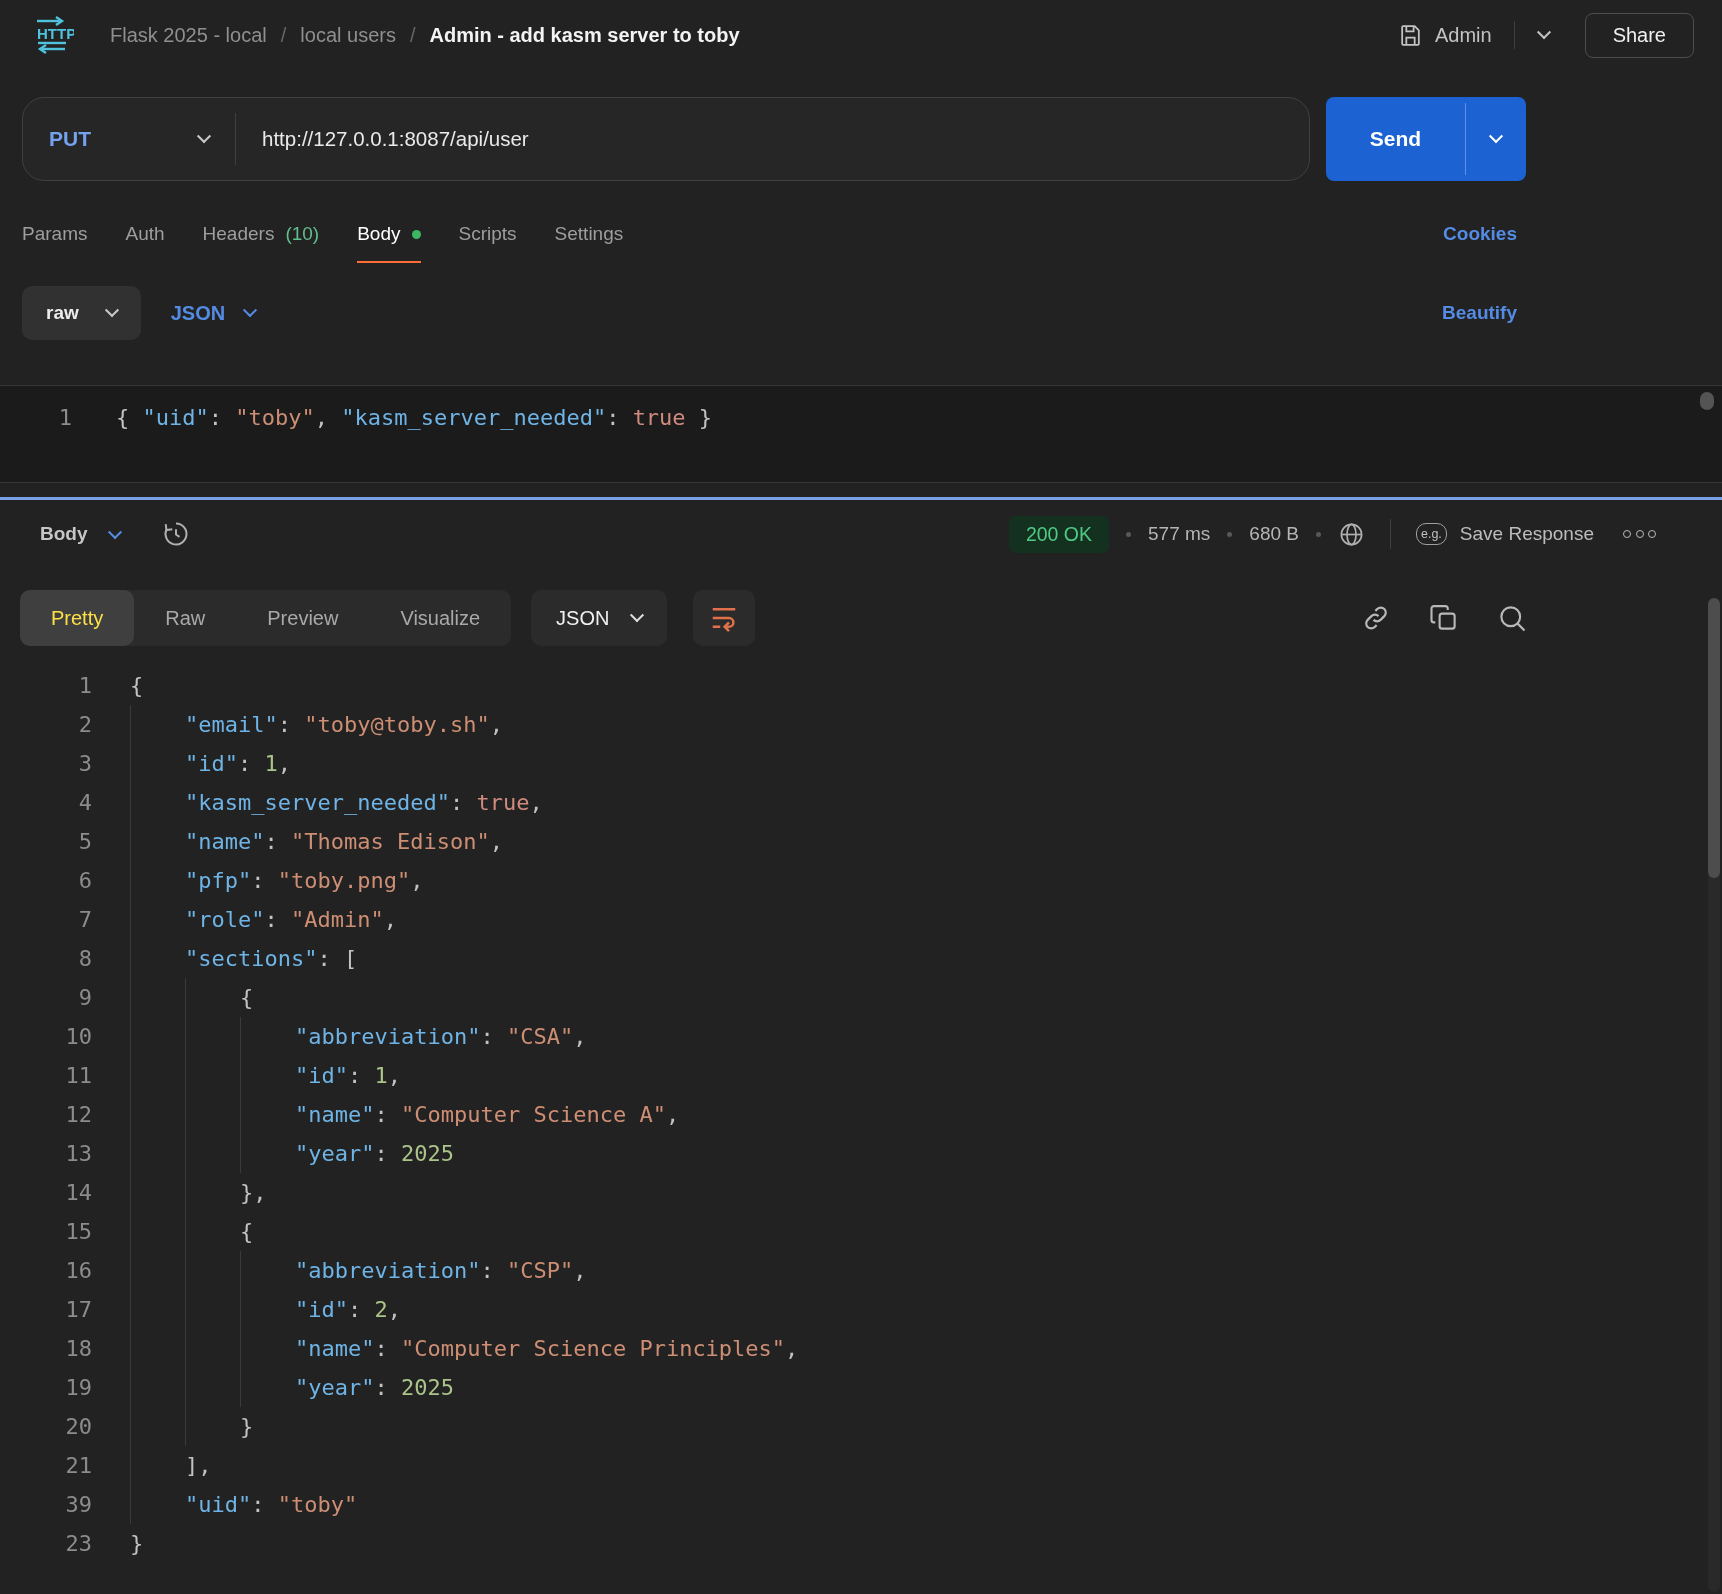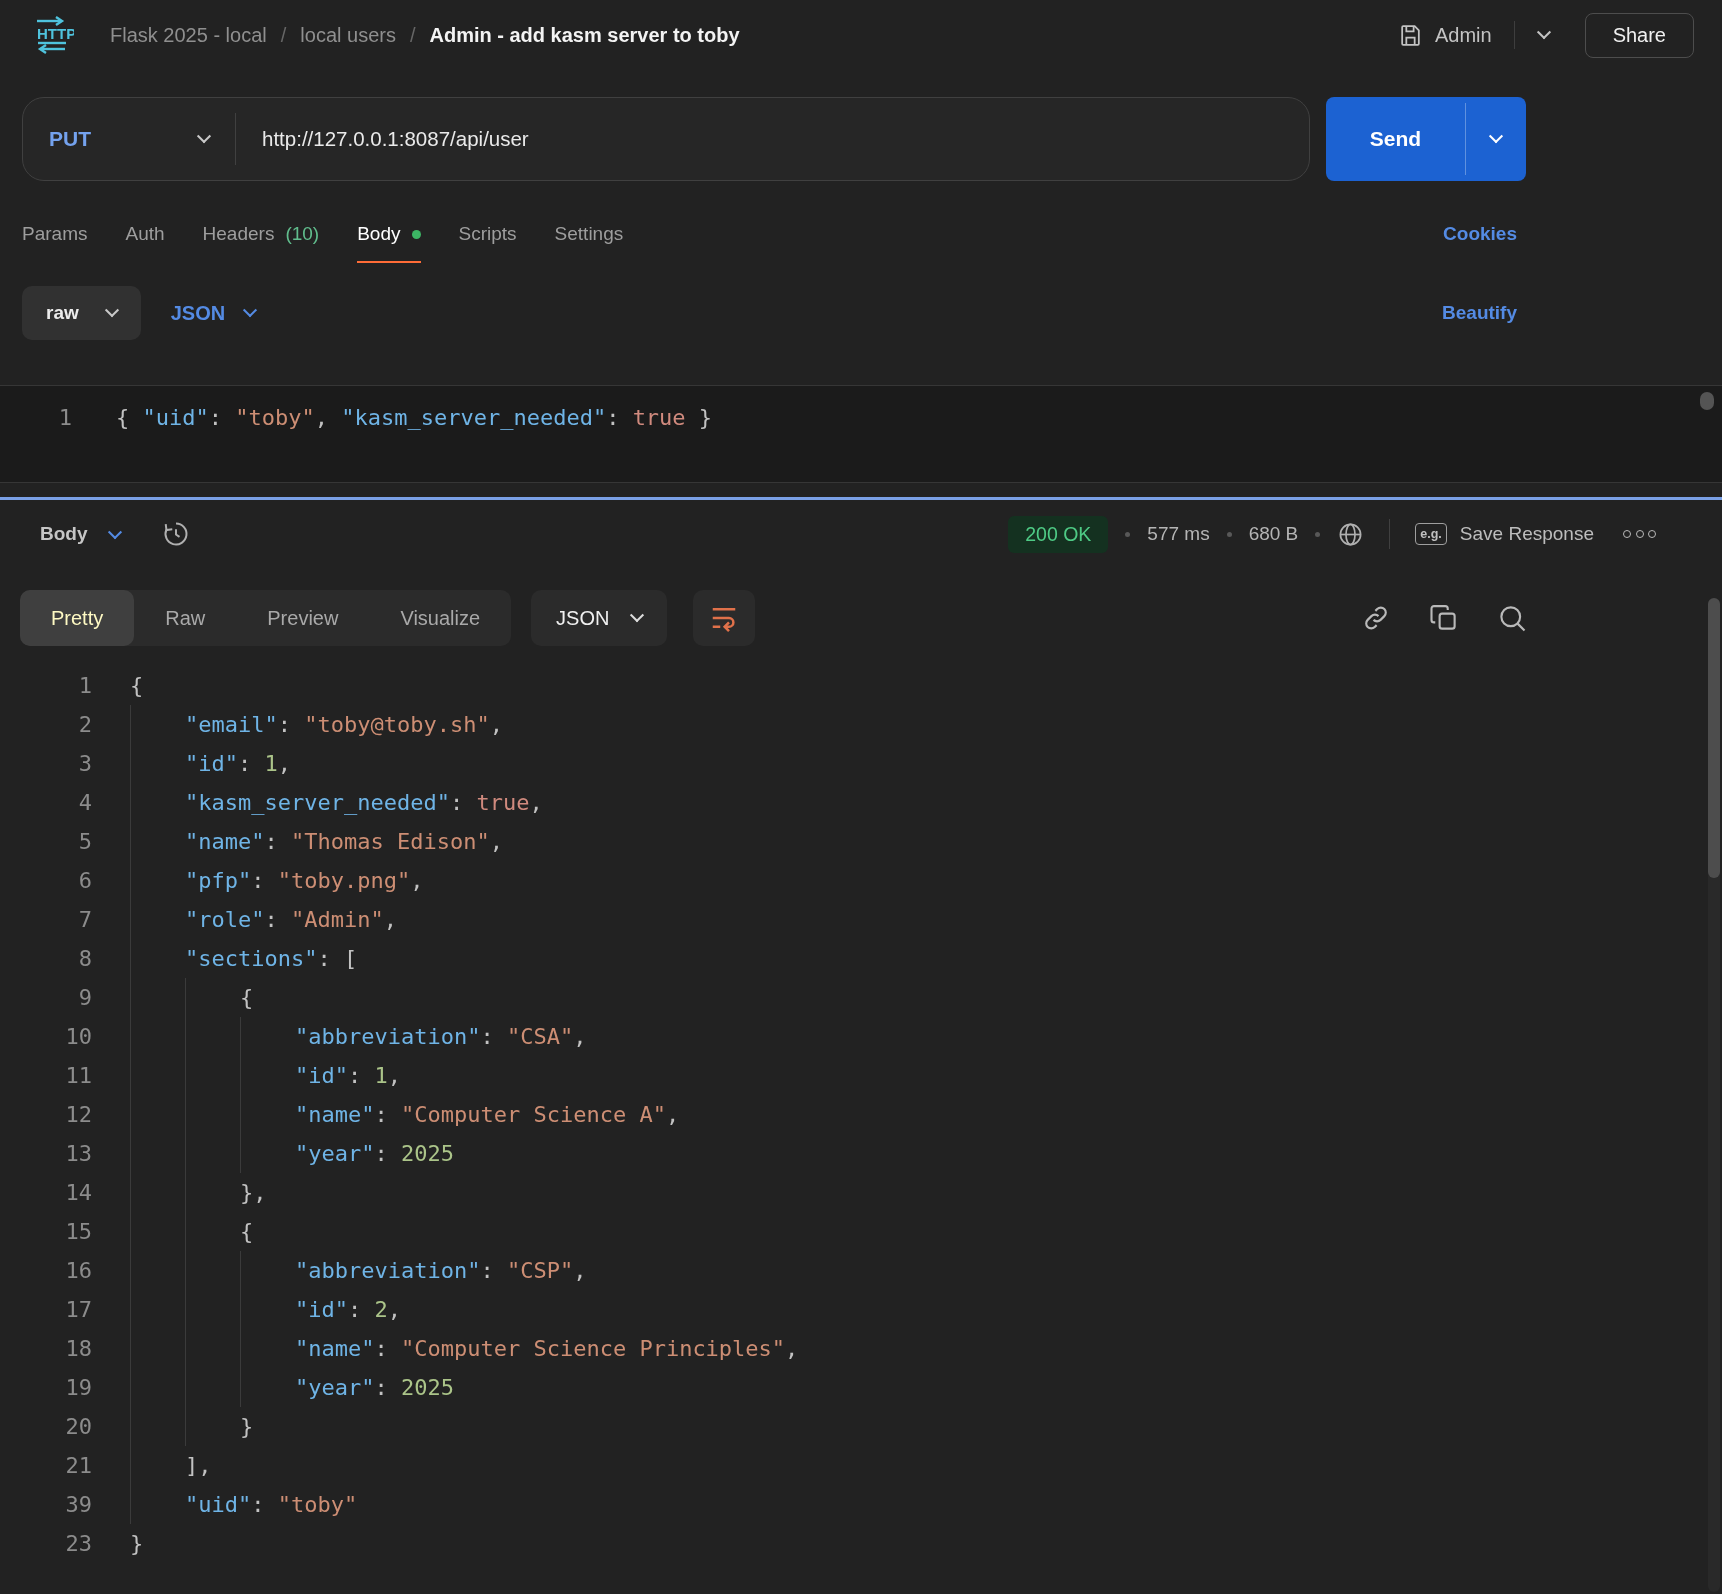--- a/index.html
+++ b/index.html
@@ -71,31 +71,31 @@
   
   .resp-meta { display:flex; align-items:center; height:56px; margin-top:6px;
     padding:0 66px 0 40px; font-size:19px; color:#b5b5b5; }
   .resp-body-label { color:#c6c6c6; font-weight:700; }
   .resp-meta .blue-chev { color:#548be4; margin-left:22px; }
   .history-icon { margin-left:42px; color:#b0b0b0; display:flex; cursor:pointer; }
   .meta-right { margin-left:auto; display:flex; align-items:center; gap:17px; }
   .status { background:#143120; color:#4eca85; padding:7px 17px; border-radius:6px; font-size:19.5px; }
   .mdot { width:5px; height:5px; border-radius:50%; background:#585858; }
   .meta-sep { width:1px; height:30px; background:#404040; margin:0 8px; }
-  .eg { border:1.6px solid #9f9f9f; border-radius:4px; font-size:12.5px; padding:3px 4px;
-    color:#c0c0c0; font-weight:700; }
+  .eg { border:1.6px solid #9f9f9f; border-radius:10px; font-size:12.5px; padding:3px 4px;
+    color:#c0c0c0; font-weight:400; }
   .save-resp { display:flex; align-items:center; gap:13px; cursor:pointer; color:#bdbdbd; }
   .dots-menu { display:flex; gap:4.5px; margin-left:12px; cursor:pointer; }
   .dots-menu i { width:8px; height:8px; border:1.7px solid #b9b9b9; border-radius:50%; }
 
   
   .resp-tb { display:flex; align-items:center; margin-top:28px; height:56px; padding:0 195px 0 20px; }
   .seg-group { display:flex; background:#2b2b2b; border-radius:10px; height:56px; }
   .seg { padding:0 31px; display:flex; align-items:center; font-size:20px; color:#a9a9a9; cursor:pointer; }
-  .seg.active { background:#3f3f3f; color:#fef9c3; border-radius:10px; }
+  .seg.active { background:#3f3f3f; color:#fde047; border-radius:10px; }
   .json-pill { margin-left:20px; background:#2b2b2b; border-radius:10px; height:56px; padding:0 25px;
     display:flex; align-items:center; gap:23px; color:#f0f0f0; font-size:20px; cursor:pointer; }
   .json-pill .chev { color:#dddddd; }
   .wrap-pill { margin-left:26px; background:#2b2b2b; border-radius:10px; height:56px; width:62px;
     display:flex; align-items:center; justify-content:center; color:#e0714a; cursor:pointer; }
   .tb-icons { margin-left:auto; display:flex; gap:38px; color:#b9b9b9; }
   .tb-icons span { display:flex; cursor:pointer; }
 
   
   .resp-editor { margin-top:12px; padding-top:8px; cursor:text; }

